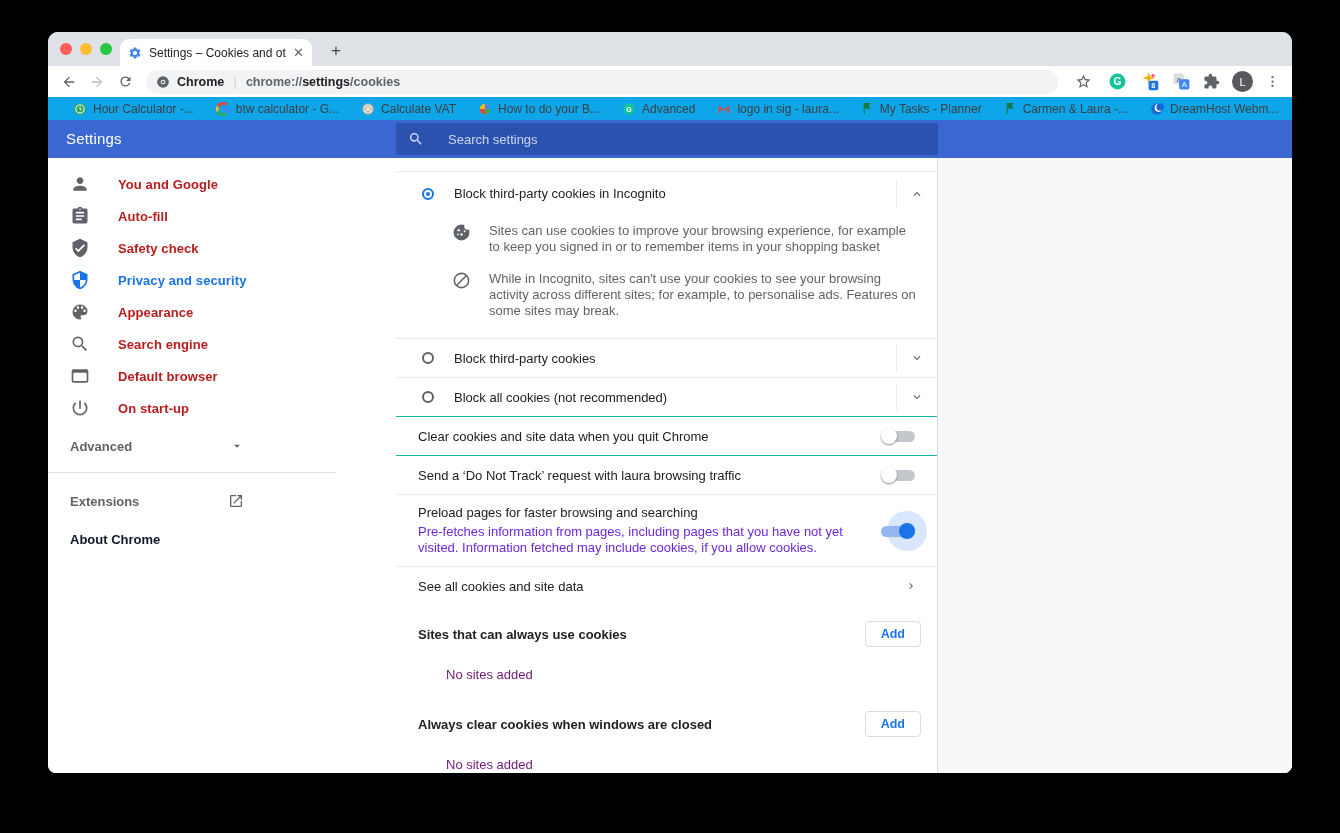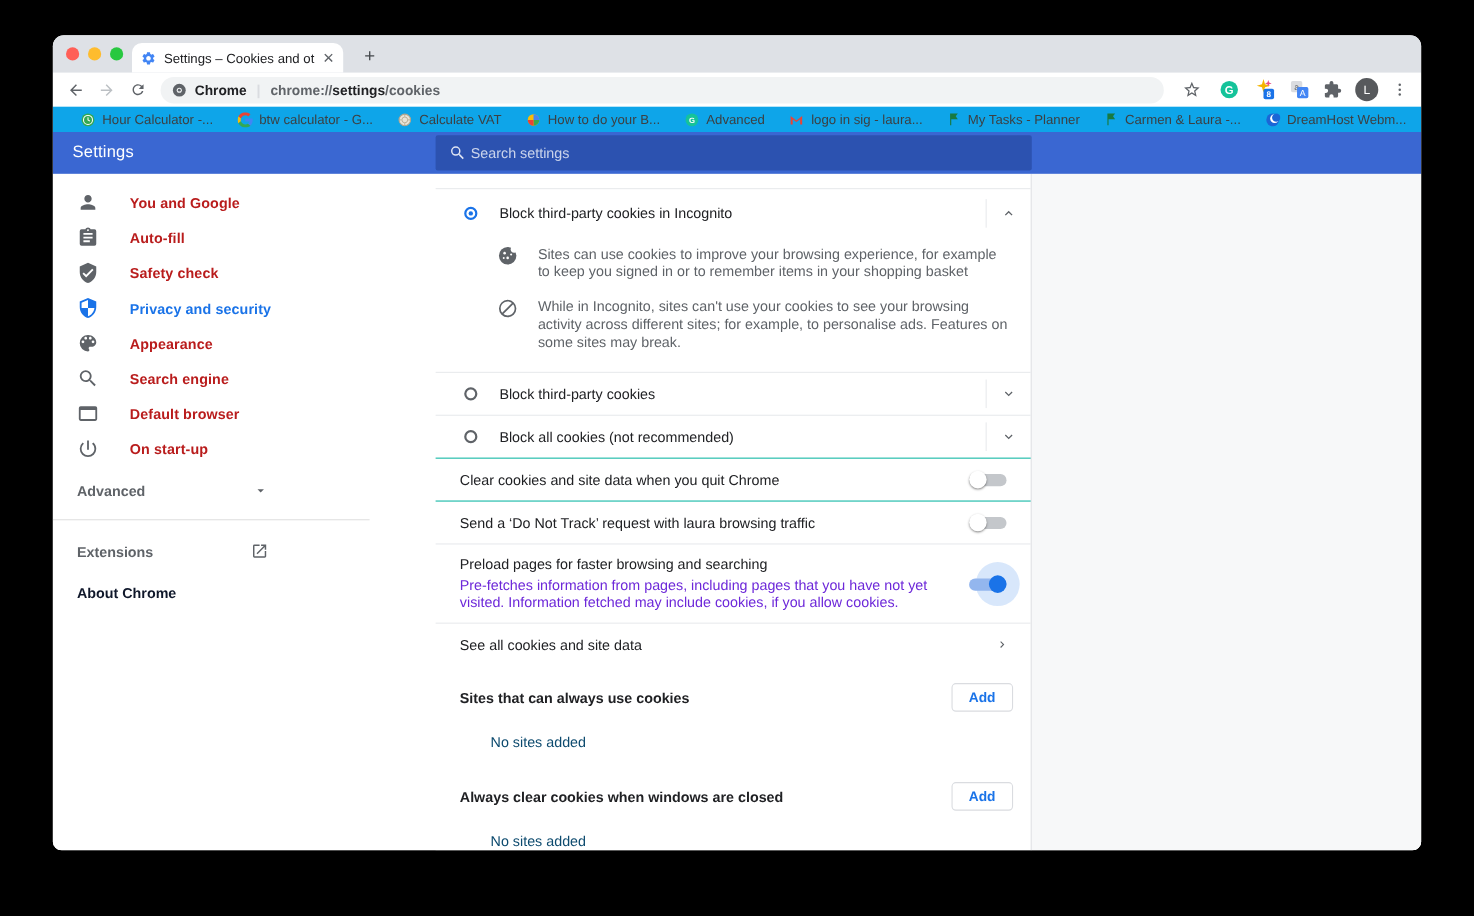--- a/index.html
+++ b/index.html
@@ -34,21 +34,21 @@
 
   
   .bookmarks { height:23px; background:#0ea5e9; display:flex; align-items:center; padding:0 14px; flex:0 0 auto; }
   .bm { display:flex; align-items:center; gap:6px; padding:0 11px; height:20px; border-radius:10px; }
   .bm-label { font-size:12px; color:#3c4043; white-space:nowrap; }
 
   
   .s-header { height:38px; background:#3a67d2; position:relative; flex:0 0 auto; }
   .s-title { position:absolute; left:18px; top:10px; color:#fff; font-size:15px; letter-spacing:.2px; }
   .s-search { position:absolute; left:348px; top:3px; width:542px; height:32px; background:#2c52b0; border-radius:2px;
-              display:flex; align-items:center; padding:0 12px; gap:4px; }
+              display:flex; align-items:center; padding:0 12px; gap:24px; }
   .s-search-text { color:rgba(255,255,255,.75); font-size:13px; }
 
   
   .s-body { flex:1; display:flex; background:#fff; min-height:0; }
   .sidebar { width:348px; padding-top:10px; flex:0 0 auto; }
   .side-item { height:32px; display:flex; align-items:center; padding-left:22px; gap:28px; cursor:default; }
   .side-item .lbl { font-size:13px; font-weight:bold; color:#b91c1c; letter-spacing:.1px; }
   .side-item.sel .lbl { color:#1a73e8; }
   .advanced-row { height:36px; margin-top:4px; display:flex; align-items:center; padding-left:22px; width:196px; }
   .advanced-row .lbl { font-size:13px; font-weight:bold; color:#5f6368; flex:1; }
@@ -93,21 +93,21 @@
   .preload-toggle { position:absolute; right:22px; top:50%; margin-top:-7px; }
 
   .seeall-row { height:39px; border-top:1px solid #e8eaed; display:flex; align-items:center; padding:0 20px 0 22px; }
 
   .section-row { height:46px; margin-top:6px; display:flex; align-items:center; padding:0 16px 0 22px; }
   .section-row.second { margin-top:10px; }
   .section-label { font-size:13px; font-weight:bold; color:#202124; flex:1; }
   .add-btn { height:26px; padding:0 15px; background:#fff; border:1px solid #dadce0; border-radius:4px; color:#1a73e8;
              font-size:12.5px; font-weight:bold; display:flex; align-items:center; cursor:default; }
   .empty-row { height:34px; display:flex; align-items:center; padding-left:50px; }
-  .empty-label { font-size:13px; color:#0c4a6e; }
+  .empty-label { font-size:13px; color:#701a75; }
 
   svg { display:block; }
 </style>
 </head>
 <body>
 
 <div class="window">
 
   <div class="tabstrip">
     <div class="lights">

